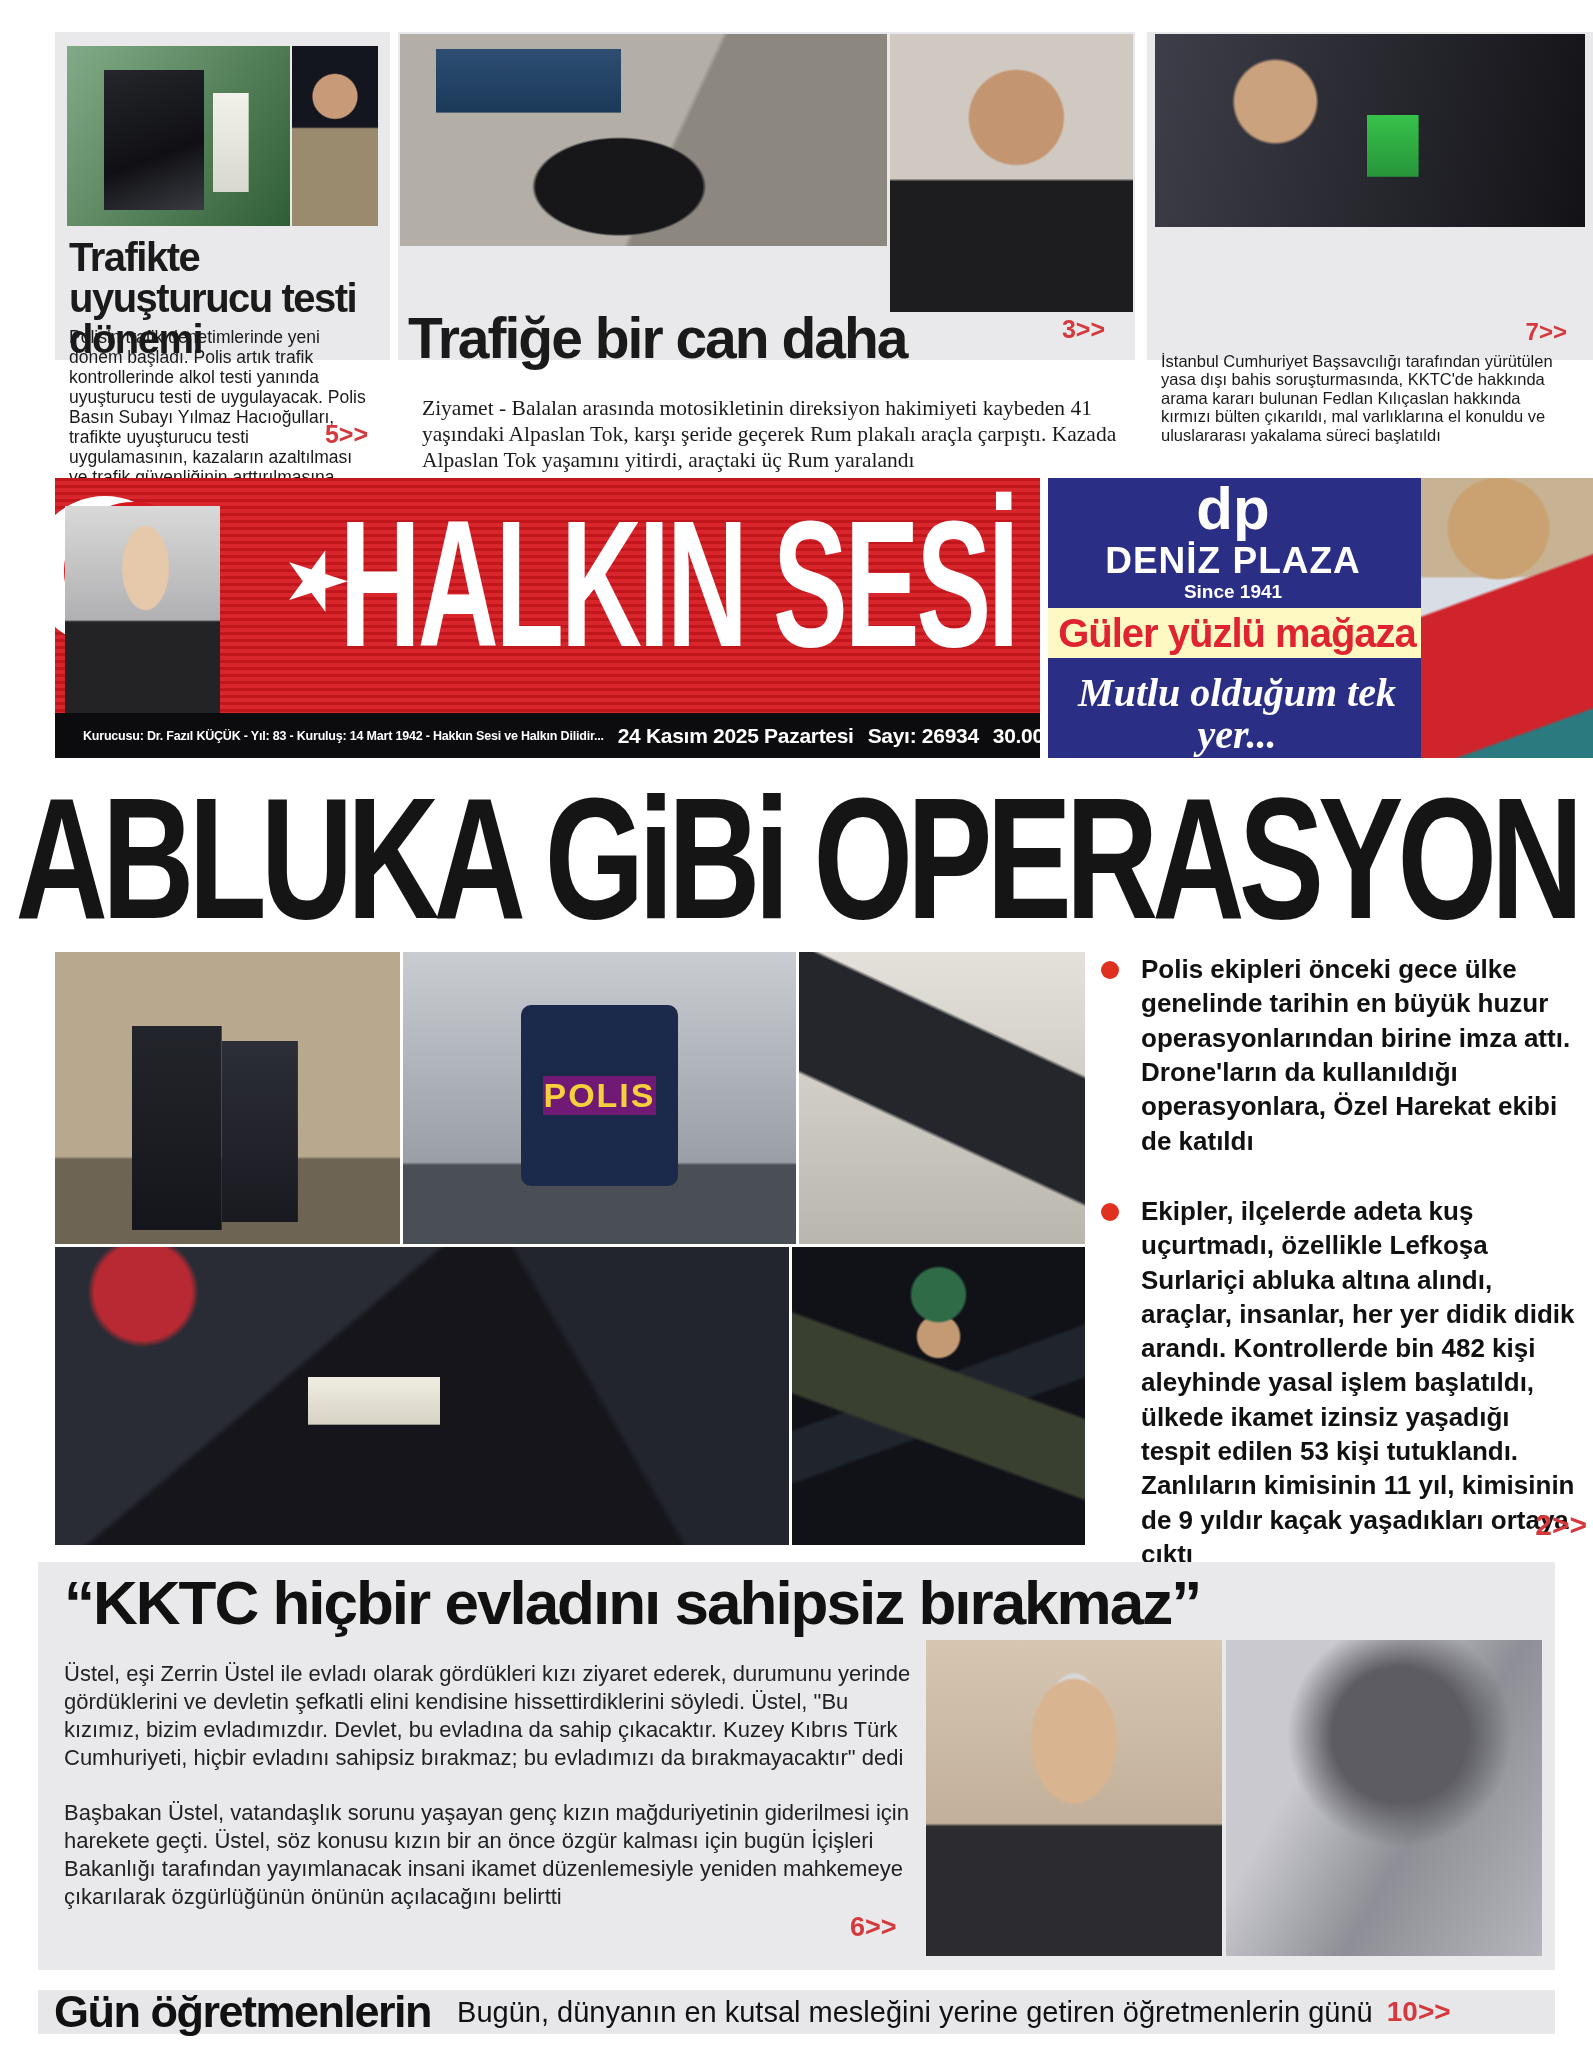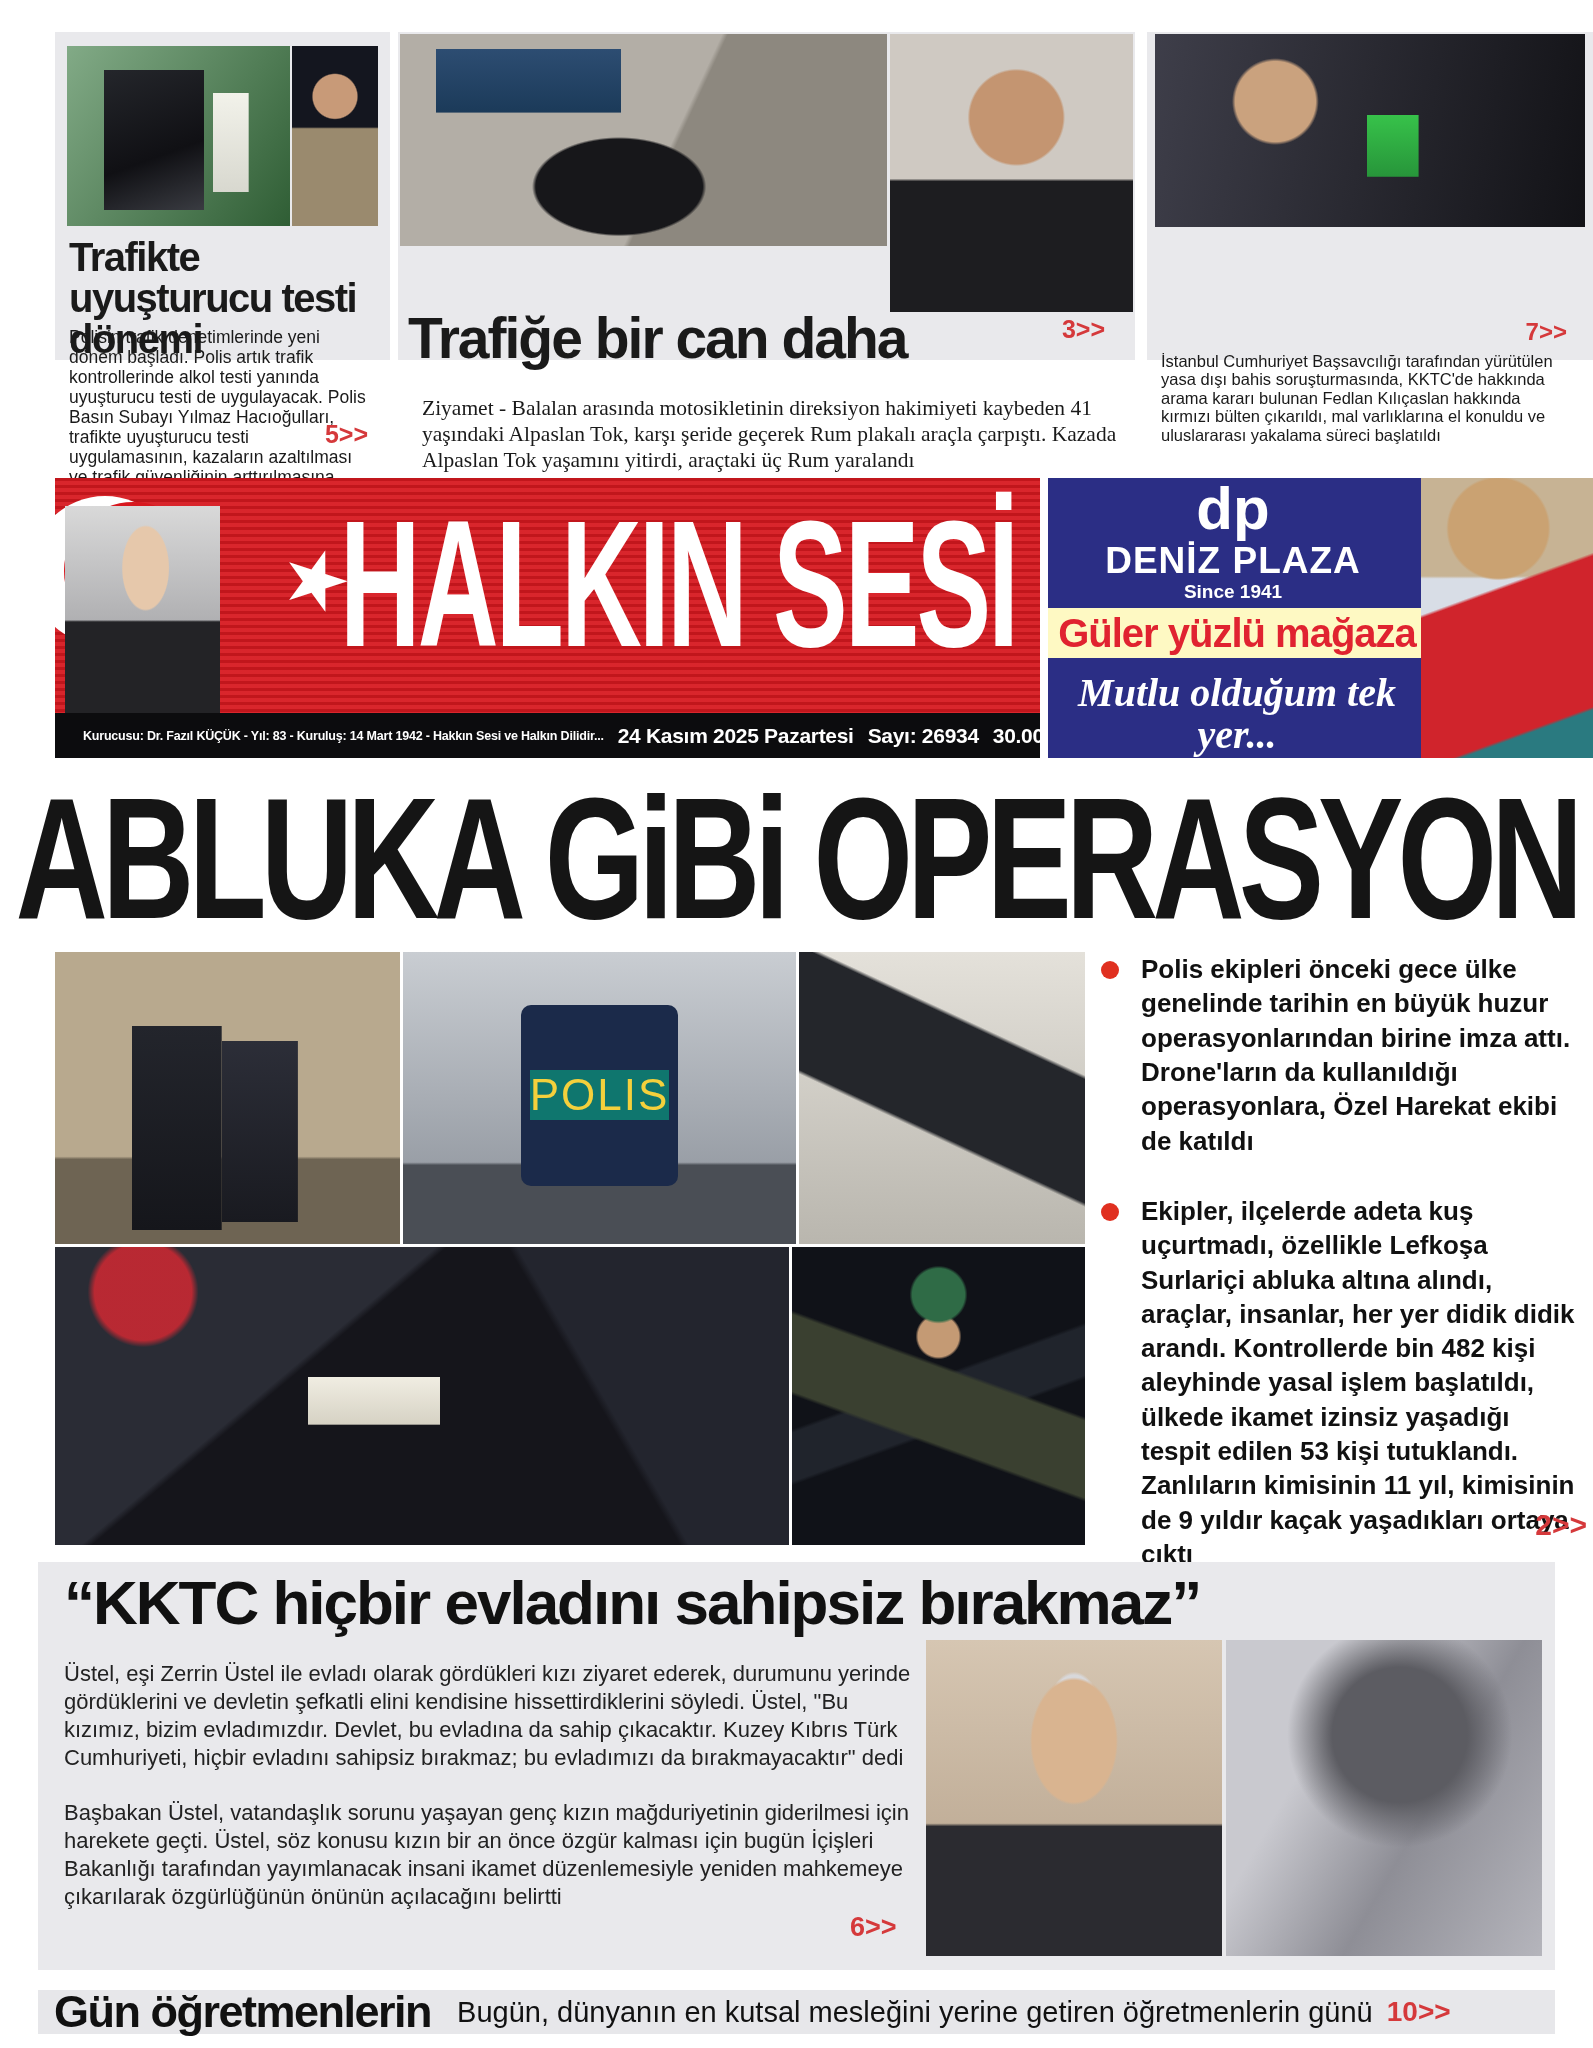--- a/index.html
+++ b/index.html
@@ -89,21 +89,21 @@
 
   
   .ph-wall{position:absolute;left:55px;top:952px;width:345px;height:292px;background:#b8a98e;background-image:
       linear-gradient(#23252c,#15161b),linear-gradient(#2c2e38,#191a20),
       linear-gradient(180deg,rgba(0,0,0,0) 70%,#6e6453 71%);
       background-size:26% 70%,22% 62%,100% 100%;background-position:30% 85%,62% 80%,0 0;background-repeat:no-repeat;}
   .ph-back{position:absolute;left:403px;top:952px;width:393px;height:292px;background:#9aa0a8;background-image:
       linear-gradient(180deg,rgba(0,0,0,0) 72%,#4a4e55 73%),linear-gradient(#c9cdd2,#878d96);}
   .vest{position:absolute;left:30%;top:18%;width:40%;height:62%;background:#1b2a4a;border-radius:10px;
       display:flex;align-items:center;justify-content:center;}
-  .vest span{color:#f4d03c;background:#0f766e;font-weight:normal;font-size:44px;letter-spacing:2px;}
+  .vest span{color:#f4d03c;background:#701a75;font-weight:bold;font-size:34px;letter-spacing:2px;}
   .ph-climb{position:absolute;left:799px;top:952px;width:286px;height:292px;background:#d8d5ce;background-image:
       linear-gradient(25deg,rgba(0,0,0,0) 40%,#24262b 41% 70%,rgba(0,0,0,0) 71%),
       linear-gradient(#e4e1da,#b9b6ae);}
   .ph-night{position:absolute;left:55px;top:1247px;width:734px;height:298px;background:#15151b;background-image:
       linear-gradient(#f0ede2,#d6d2c4),
       radial-gradient(circle at 12% 15%,rgba(220,40,50,.8) 0 7%,rgba(0,0,0,0) 8%),
       linear-gradient(140deg,#2a2c35 0 35%,rgba(0,0,0,0) 36%),
       linear-gradient(240deg,#23252e 0 30%,rgba(0,0,0,0) 31%);
       background-size:18% 16%,100% 100%,100% 100%,100% 100%;background-position:42% 52%,0 0,0 0,0 0;background-repeat:no-repeat;}
   .ph-rifle{position:absolute;left:792px;top:1247px;width:293px;height:298px;background:#101218;background-image:

